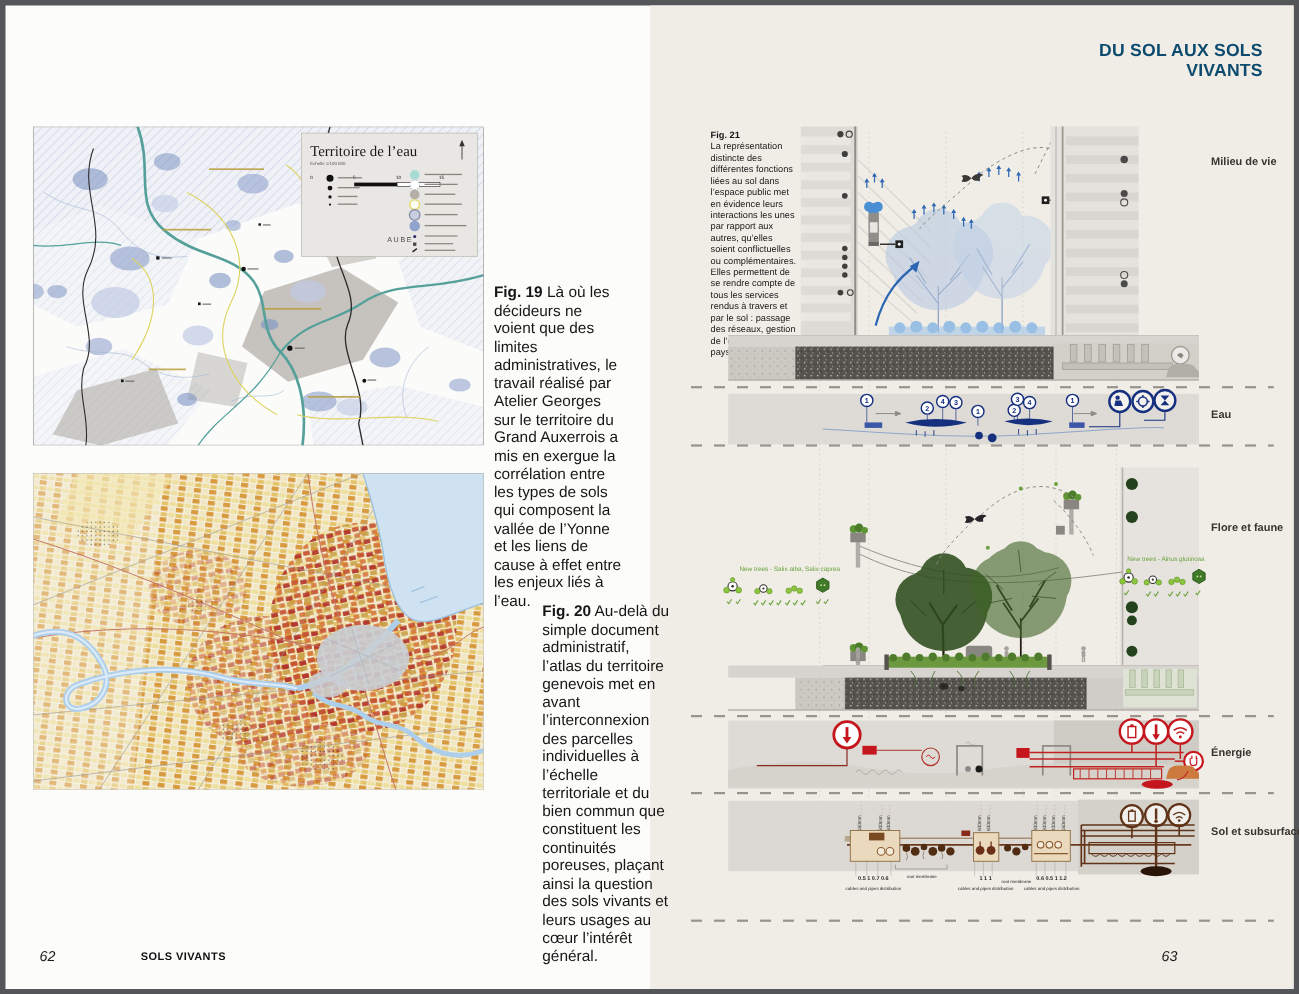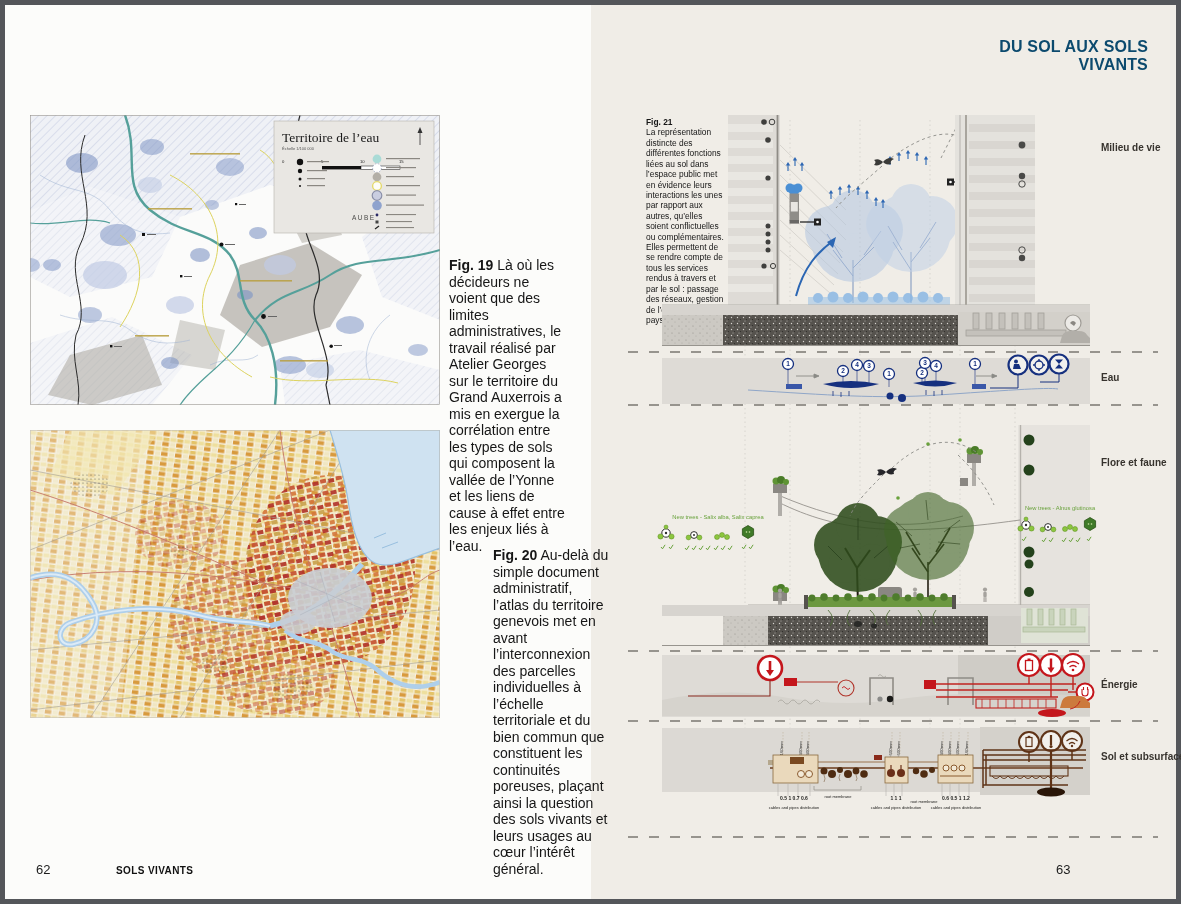--- a/index.html
+++ b/index.html
@@ -6,21 +6,21 @@
   #stage{position:relative;width:1181px;height:904px;margin:0 auto;background:#fcfcfa;
          box-shadow:inset 0 0 0 5px #54565a;overflow:hidden;
          font-family:"Liberation Sans","DejaVu Sans",sans-serif;}
   .page-right{position:absolute;left:591px;top:5px;width:585px;height:894px;background:#f0ede7;}
   .abs{position:absolute;}
   .cap{font-size:14px;line-height:1.18;color:#161616;letter-spacing:0px;}
   .cap .figlab{font-weight:bold;}
   .cap21{font-size:8.4px;line-height:1.24;}
   .seclabel{font-size:10px;font-weight:bold;color:#37332e;white-space:nowrap;}
   .header-brown{font-size:16px;font-weight:bold;color:#0c4a6e;letter-spacing:.2px;text-align:right;}
-  .pagenum{font-size:13px;color:#1c1c1c;}
+  .pagenum{font-size:13px;color:#1c1c1c;font-style:italic;}
   .chapter{font-size:10px;font-weight:bold;color:#111;letter-spacing:.4px;}
   .dashes{height:2px;background:repeating-linear-gradient(90deg,#97948e 0 10px,transparent 10px 21px);}
   svg text{font-family:"Liberation Sans","DejaVu Sans",sans-serif;}
   .serif{font-family:"Liberation Serif","DejaVu Serif",serif;}
 </style>
 </head>
 <body>
 
 <div id="stage">
   <div class="page-right"></div>
@@ -271,21 +271,21 @@
       <rect x=".3" y=".3" width="409.4" height="287.4" fill="none" stroke="#c5c2ba" stroke-width=".6"></rect>
     </svg>
   </div>
 
   <div class="abs cap" style="left:449px;top:547px;width:116px;margin-left:44px;">
     <span class="figlab">Fig. 20</span>
     <span>Au-delà du simple document administratif, l’atlas du territoire genevois met en avant l’interconnexion des parcelles individuelles à l’échelle territoriale et du bien commun que constituent les continuités poreuses, plaçant ainsi la question des sols vivants et leurs usages au cœur l’intérêt général.</span>
   </div>
 
   <div class="abs pagenum" style="left:36px;top:862px;">62</div>
-  <div class="abs chapter" style="left:116px;top:865px;text-align:center;">SOLS VIVANTS</div>
+  <div class="abs chapter" style="left:128px;top:865px;text-align:center;">SOLS VIVANTS</div>
 
   <div class="abs header-brown" style="left:960px;top:38px;width:188px;">DU SOL AUX SOLS VIVANTS</div>
 
   <div class="abs cap cap21" style="left:646px;top:117px;width:78px;">
     <span class="figlab" style="display:block;">Fig. 21</span>
     <span>La représentation distincte des différentes fonctions liées au sol dans l’espace public met en évidence leurs interactions les unes par rapport aux autres, qu’elles soient conflictuelles ou complémentaires. Elles permettent de se rendre compte de tous les services rendus à travers et par le sol : passage des réseaux, gestion de l’eau, qualité paysagère…</span>
   </div>
 
   <div class="abs" style="left:628px;top:100px;width:540px;height:745px;">
     <svg width="540" height="745" viewBox="0 0 540 745">
@@ -974,18 +974,18 @@
   </div>
 
   <div class="abs dashes" style="left:628px;top:351px;width:530px;"></div>
   <div class="abs dashes" style="left:628px;top:404px;width:530px;"></div>
   <div class="abs dashes" style="left:628px;top:650px;width:530px;"></div>
   <div class="abs dashes" style="left:628px;top:720px;width:530px;"></div>
   <div class="abs dashes" style="left:628px;top:836px;width:530px;"></div>
 
   <div class="abs seclabel" style="left:1101px;top:142px;">Milieu de vie</div>
   <div class="abs seclabel" style="left:1101px;top:372px;">Eau</div>
-  <div class="abs seclabel" style="left:1101px;top:457px;">Flore et faune</div>
+  <div class="abs seclabel" style="left:1101px;top:475px;">Flore et faune</div>
   <div class="abs seclabel" style="left:1101px;top:679px;">Énergie</div>
   <div class="abs seclabel" style="left:1101px;top:751px;">Sol et subsurface</div>
 
   <div class="abs pagenum" style="left:1056px;top:862px;">63</div>
 </div>
 
 </body></html>

